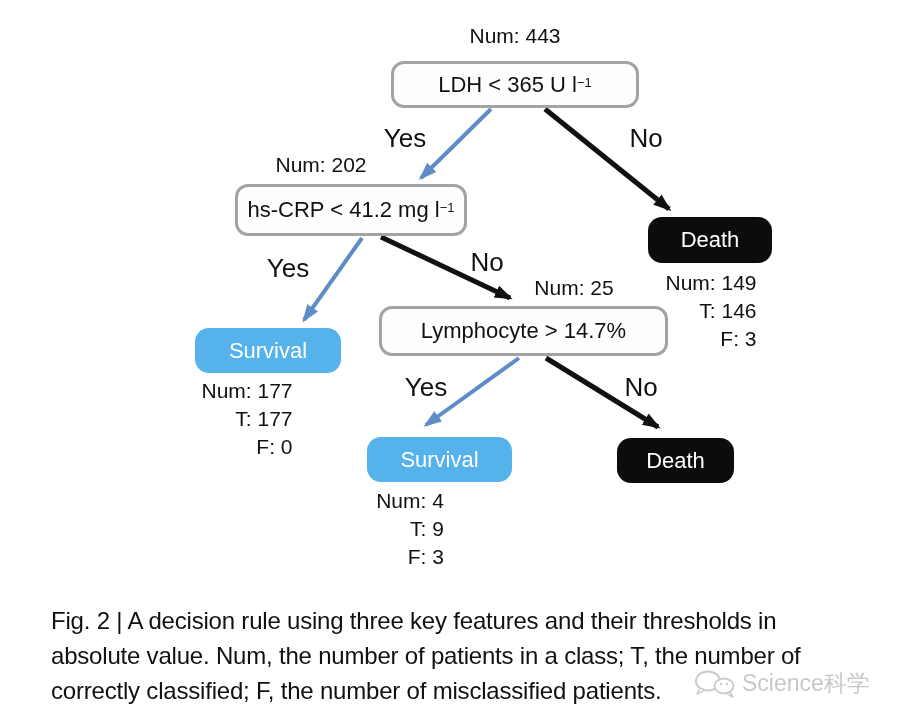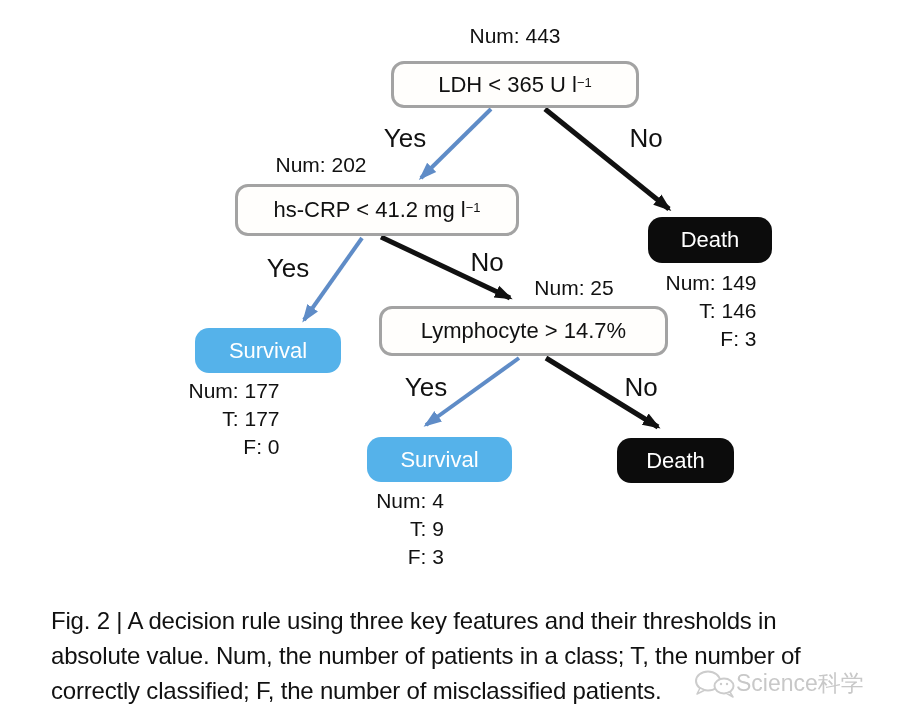--- a/index.html
+++ b/index.html
@@ -33,21 +33,21 @@
   .stats{
     position:absolute;transform:translateX(-50%);text-align:right;
     font-size:21px;line-height:28px;white-space:nowrap;color:#111;
   }
   .caption{
     position:absolute;left:51px;top:603px;width:830px;
     font-size:24px;line-height:35px;letter-spacing:-0.2px;color:#111;
   }
   .caption .bold{font-weight:400;}
   .watermark{
-    position:absolute;left:694px;top:668px;display:flex;align-items:center;
+    position:absolute;left:694px;top:668px;display:flex;align-items:center;gap:6px;
     color:#c8c8c8;font-size:23px;white-space:nowrap;
     text-shadow:1px 1px 0 #ffffff;
   }
   .watermark svg{display:block;}
 </style>
 </head>
 <body>
 
 <div class="stage">
 
@@ -69,21 +69,21 @@
   </svg>
 
   <div class="count" style="left:515px;top:25px">Num: 443</div>
   <div class="count" style="left:321px;top:154px">Num: 202</div>
   <div class="count" style="left:574px;top:277px">Num: 25</div>
 
   <div class="decision" style="left:391px;top:61px;width:248px;height:47px">
     <span>LDH &lt; 365 U l</span>
       <sup>−1</sup>
   </div>
-  <div class="decision" style="left:235px;top:184px;width:284px;height:52px">
+  <div class="decision" style="left:235px;top:184px;width:232px;height:52px">
     <span>hs-CRP &lt; 41.2 mg l</span>
       <sup>−1</sup>
   </div>
   <div class="decision" style="left:379px;top:306px;width:289px;height:50px">
     <span>Lymphocyte &gt; 14.7%</span>
   </div>
 
   <div class="edge-label" style="left:405px;top:127px">Yes</div>
   <div class="edge-label" style="left:646px;top:127px">No</div>
   <div class="edge-label" style="left:288px;top:257px">Yes</div>
@@ -102,21 +102,21 @@
   </div>
   <div class="leaf death" style="left:617px;top:438px;width:117px;height:45px">
     <span>Death</span>
   </div>
 
   <div class="stats" style="left:711px;top:269px">
     <div>Num: 149</div>
     <div>T: 146</div>
     <div>F: 3</div>
   </div>
-  <div class="stats" style="left:234px;top:377px">
+  <div class="stats" style="left:247px;top:377px">
     <div>Num: 177</div>
     <div>T: 177</div>
     <div>F: 0</div>
   </div>
   <div class="stats" style="left:410px;top:487px">
     <div>Num: 4</div>
     <div>T: 9</div>
     <div>F: 3</div>
   </div>
 

